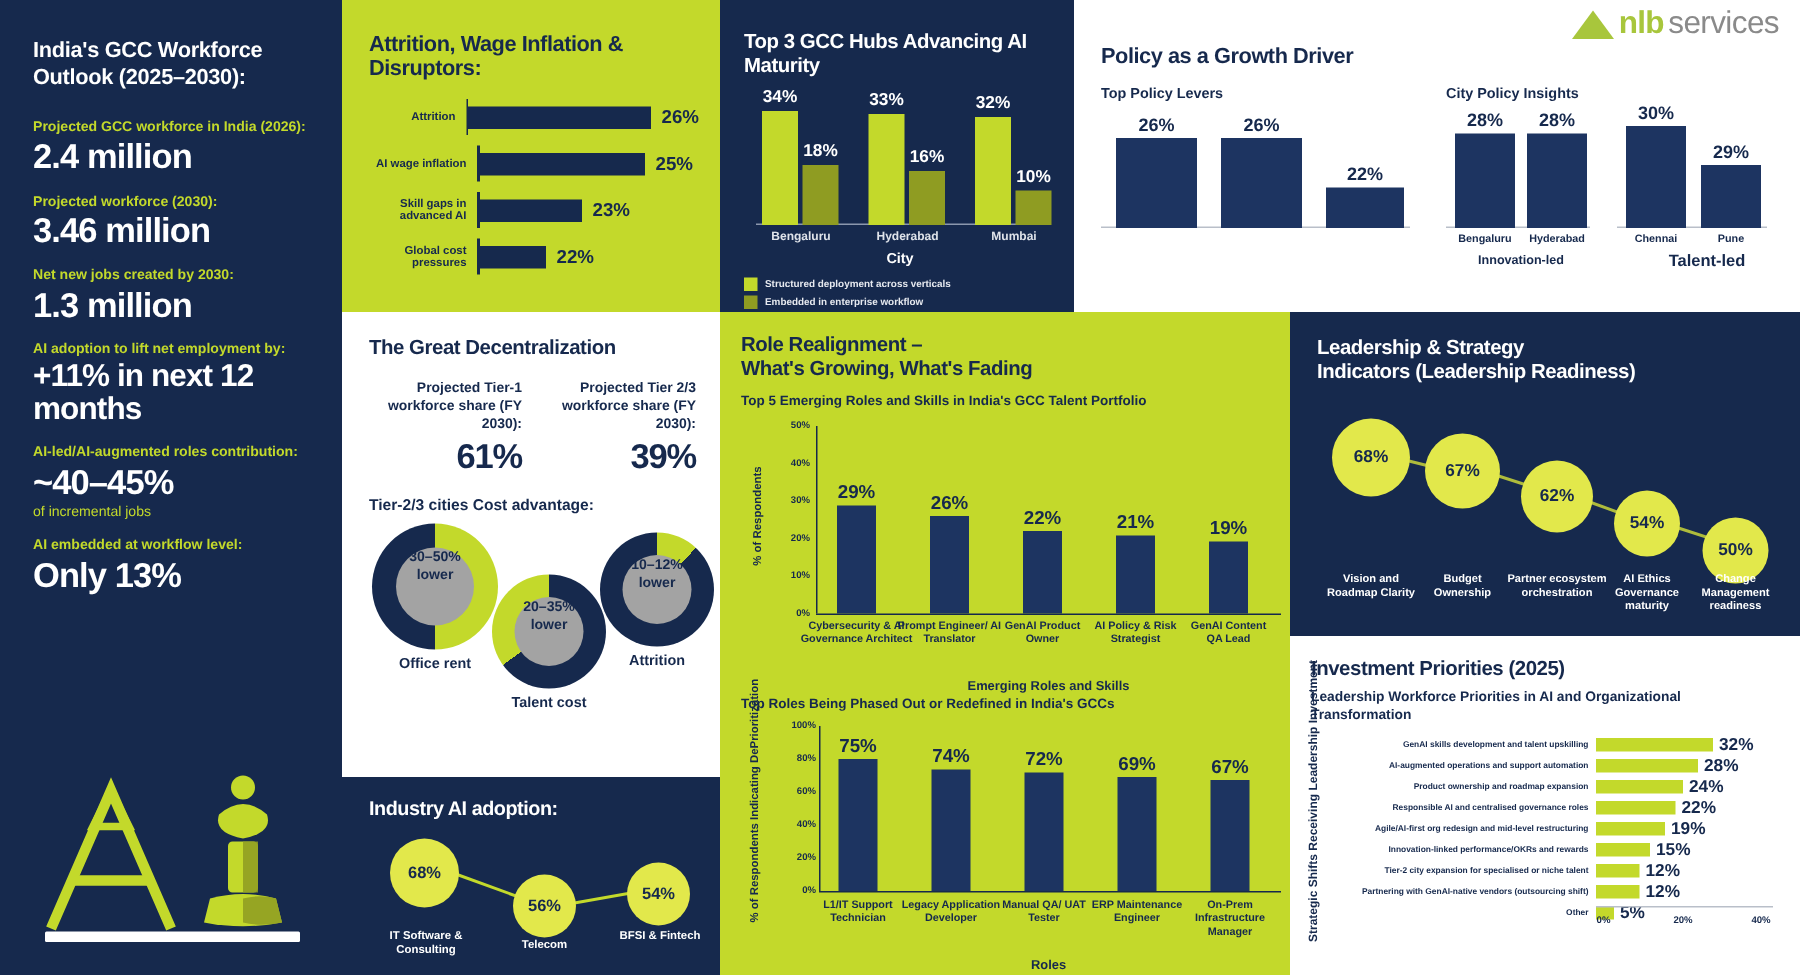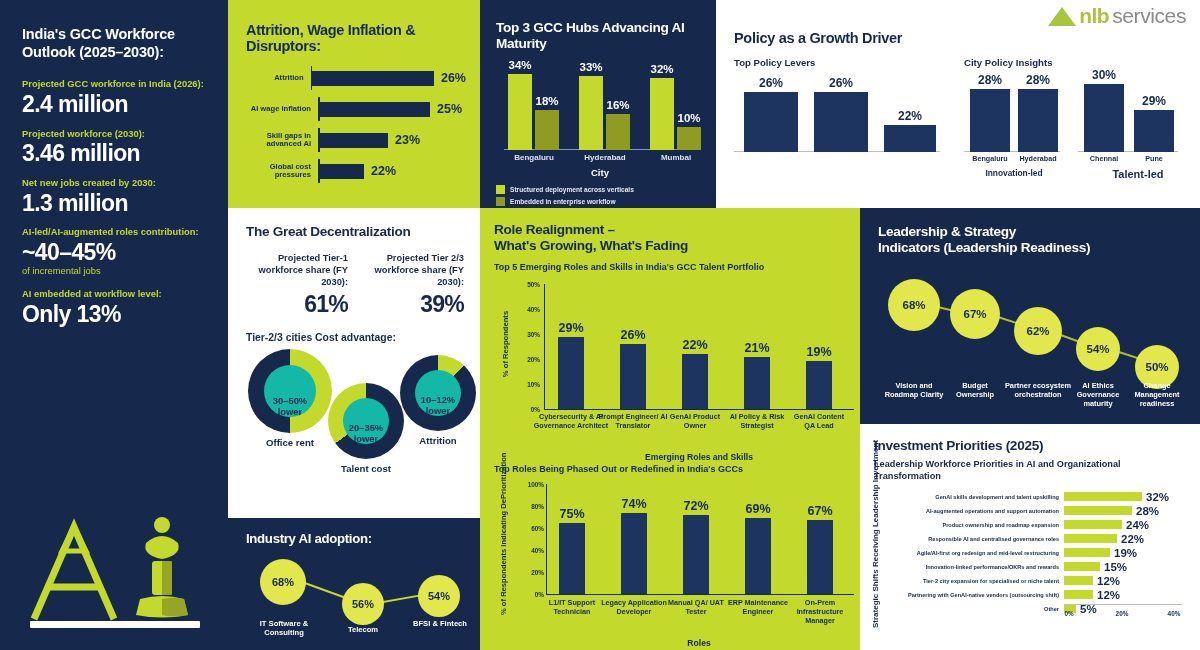--- a/index.html
+++ b/index.html
@@ -42,22 +42,22 @@
   #decent { left:228px; top:208px; width:252px; height:310px; padding:16px 16px 0 18px; }
   #decent h2 { font-size:13.6px; color:#16294d; margin-bottom:13px; letter-spacing:-0.3px;}
   .tier-wrap { display:flex; gap:14px; margin-bottom:14px;}
   .tier { flex:1;text-align:right; }
   .tier .tl { font-size:9.3px; font-weight:bold; color:#16294d; line-height:1.3; }
   .tier .tv { font-size:23px; font-weight:bold; color:#16294d; letter-spacing:-0.8px; margin-top:3px;}
   .cost-head { font-size:10.4px; font-weight:bold; color:#16294d; margin-bottom:6px;}
   .donuts { position:relative; height:118px; }
   .donut { position:absolute; }
   .donut .ring { border-radius:50%; }
-  .donut .hole { position:absolute; border-radius:50%; background:#14b8a6; display:flex; flex-direction:column;
-                 align-items:center; justify-content:flex-end; text-align:center; }
+  .donut .hole { position:absolute; border-radius:50%; background:#a3a3a3; display:flex; flex-direction:column;
+                 align-items:center; justify-content:flex-start; text-align:center; }
   .donut .hole span { font-size:9.4px; font-weight:bold; color:#16294d; line-height:1.2; }
   .donut .cap { position:absolute; width:100%; text-align:center; font-size:9.6px; font-weight:bold; color:#16294d;}
 
   
   #industry { left:228px; top:518px; width:252px; height:132px; padding:14px 10px 0 18px;}
   #industry h2 { font-size:13.2px; color:#ffffff; margin-bottom:4px; letter-spacing:-0.3px;}
   .ind-wrap { position:relative; height:92px; }
   .ind-node { position:absolute; border-radius:50%; background:#e2e84b; display:flex; align-items:center; justify-content:center;}
   .ind-node span { font-size:11px; font-weight:bold; color:#16294d;}
   .ind-lab { position:absolute; text-align:center; font-size:7.6px; font-weight:bold; color:#ffffff; line-height:1.2;}
@@ -154,20 +154,24 @@
       <div class="lbl">Projected GCC workforce in India (2026):</div>
       <div class="big">2.4 million</div>
     </div>
     <div class="stat">
       <div class="lbl">Projected workforce (2030):</div>
       <div class="big">3.46 million</div>
     </div>
     <div class="stat">
       <div class="lbl">Net new jobs created by 2030:</div>
       <div class="big">1.3 million</div>
+    </div>
+    <div class="stat">
+      <div class="lbl">AI adoption to lift net employment by:</div>
+      <div class="big sm">+11% in next 12 months</div>
     </div>
     <div class="stat">
       <div class="lbl">AI-led/AI-augmented roles contribution:</div>
       <div class="big">~40–45%</div>
       <div class="sub">of incremental jobs</div>
     </div>
     <div class="stat">
       <div class="lbl">AI embedded at workflow level:</div>
       <div class="big">Only 13%</div>
     </div>
@@ -433,21 +437,21 @@
       <div class="v-tick" style="left:22px; top:6px; width:28px;">100%</div>
       <div class="v-tick" style="left:22px; top:28px; width:28px;">80%</div>
       <div class="v-tick" style="left:22px; top:50px; width:28px;">60%</div>
       <div class="v-tick" style="left:22px; top:72px; width:28px;">40%</div>
       <div class="v-tick" style="left:22px; top:94px; width:28px;">20%</div>
       <div class="v-tick" style="left:22px; top:116px; width:28px;">0%</div>
       <div class="v-axisline" style="left:52px; top:6px; width:1px; height:110px;"></div>
       <div class="v-axisline" style="left:52px; top:116px; width:308px; height:1px;"></div>
 
       <div style="position:absolute; left:52px; top:6px; width:308px; height:110px;">
-        <div class="v-bar" style="left:13px;  width:26px; height:71px;">
+        <div class="v-bar" style="left:13px;  width:26px; height:88px;">
           <div class="v">75%</div>
           </div>
         <div class="v-bar" style="left:75px;  width:26px; height:81px;">
           <div class="v">74%</div>
           </div>
         <div class="v-bar" style="left:137px; width:26px; height:79px;">
           <div class="v">72%</div>
           </div>
         <div class="v-bar" style="left:199px; width:26px; height:76px;">
           <div class="v">69%</div>

